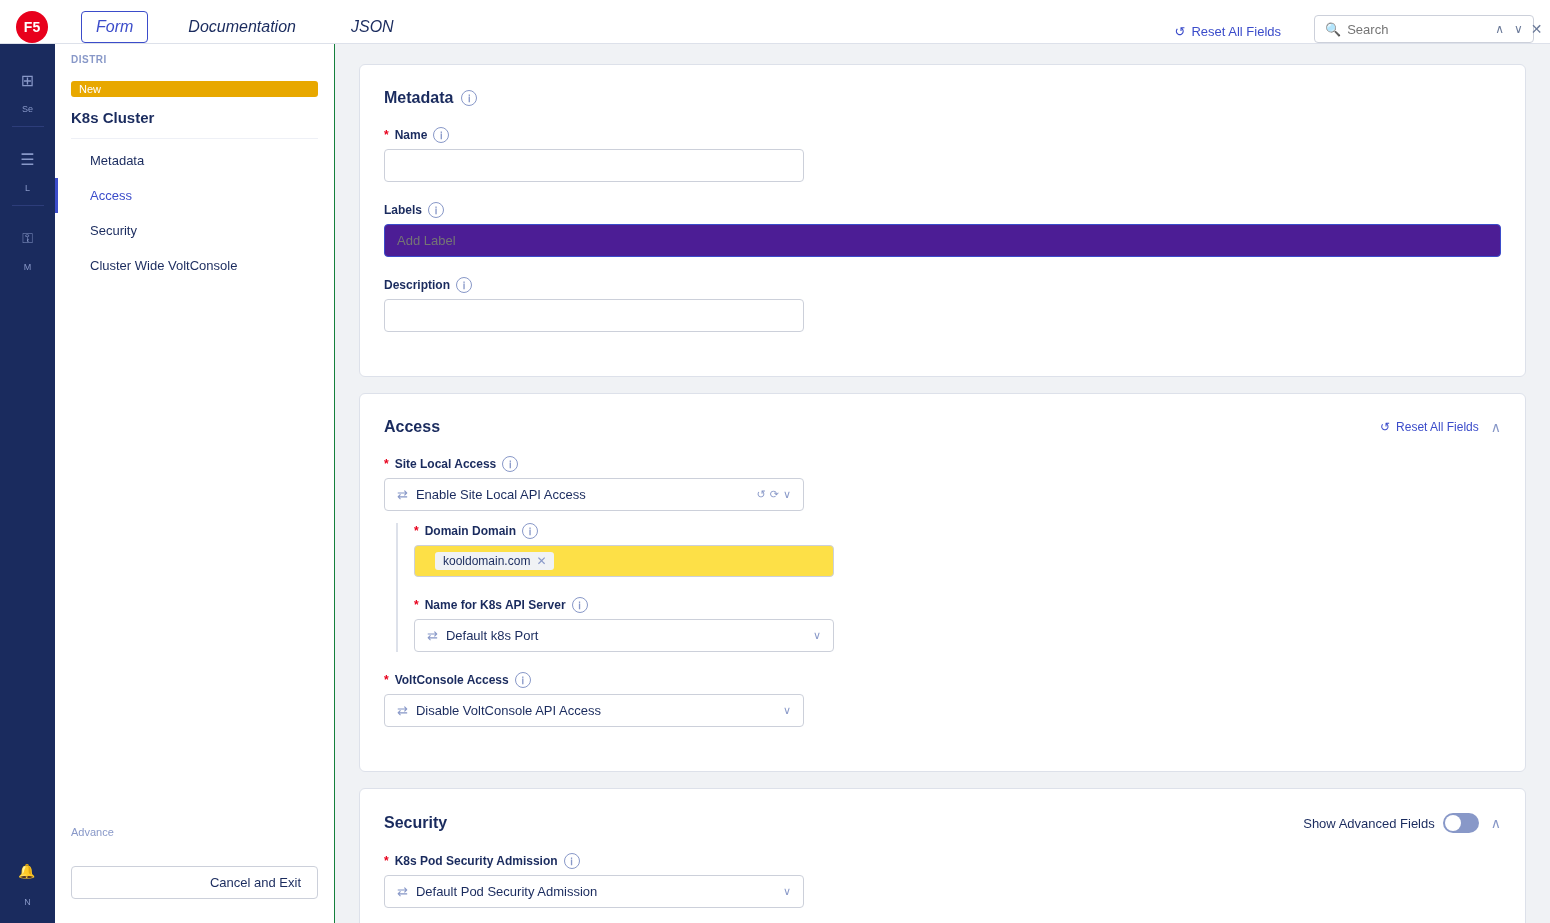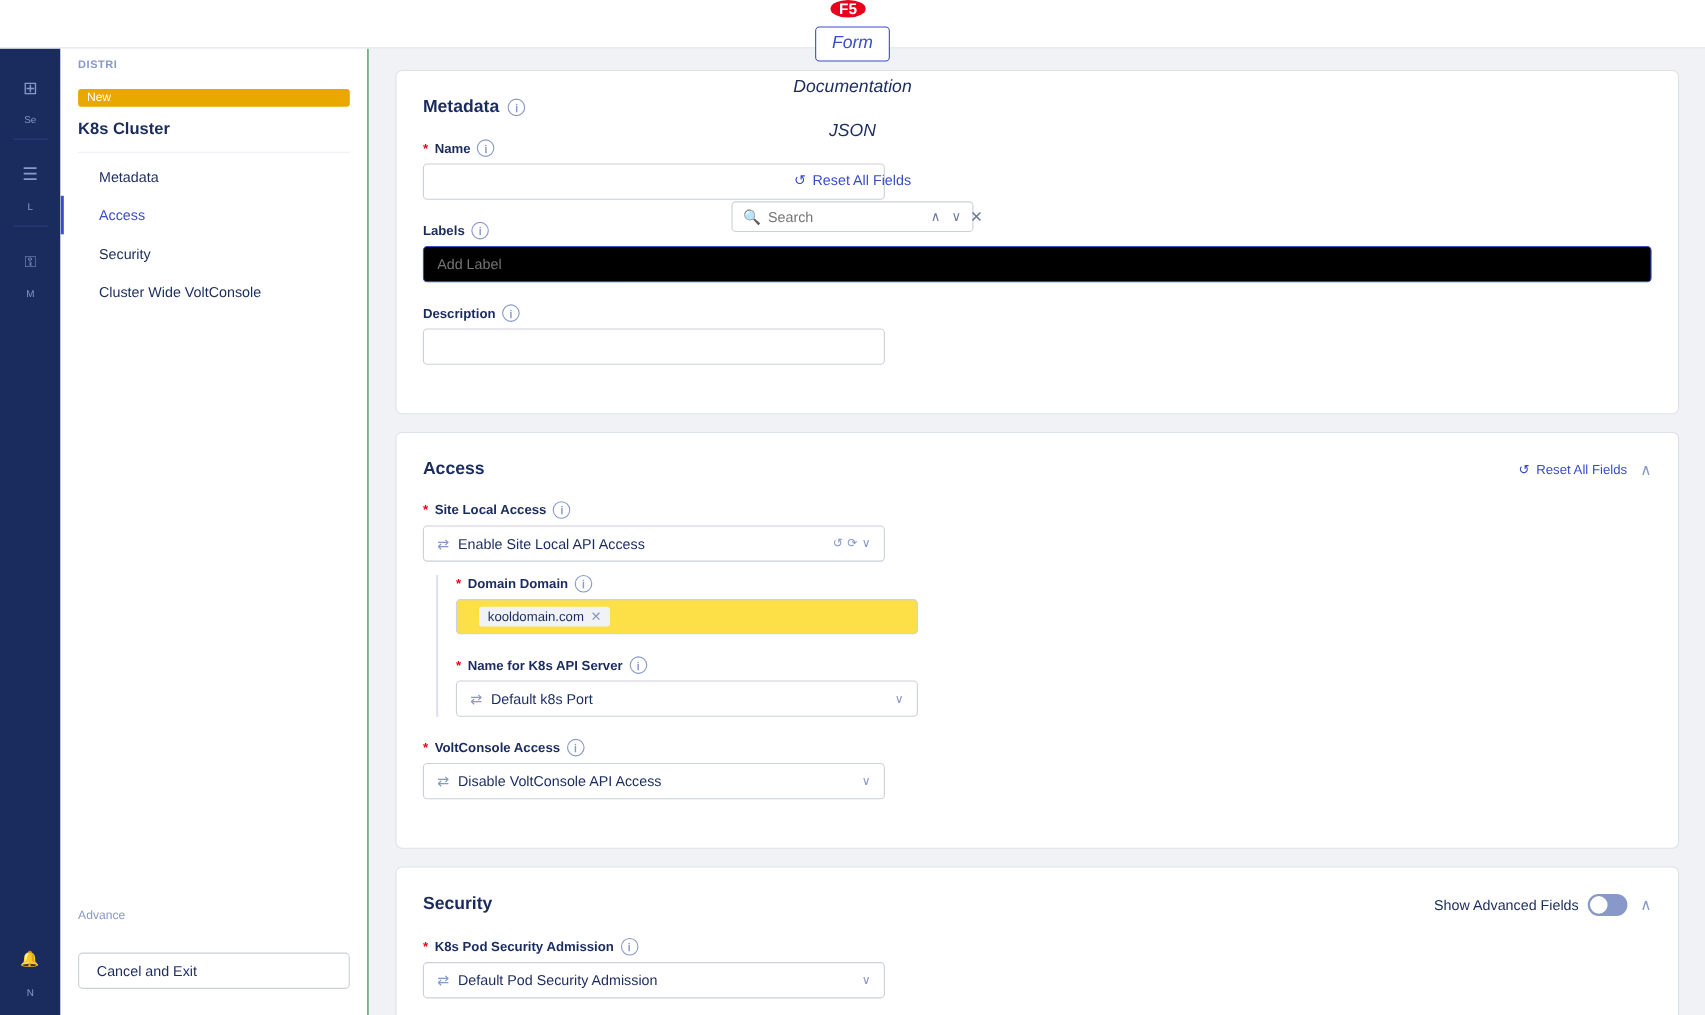--- a/index.html
+++ b/index.html
@@ -1,22 +1,22 @@
 <!DOCTYPE html>
 <html><head>
   <meta charset="utf-8">
   <style>
     * { box-sizing: border-box; margin: 0; padding: 0; }
     body { font-family: -apple-system, BlinkMacSystemFont, 'Segoe UI', sans-serif; background: #f0f2f5; color: #1a2b5e; font-size: 13px; }
 
     
     .topbar {
-      display: flex; align-items: center; height: 44px; background: #fff;
-      border-bottom: 1px solid #dde1ea; padding: 0 16px; gap: 8px;
-      position: fixed; top: 0; left: 0; right: 0; z-index: 100; flex-direction: column;
+      display: flex; align-items: flex-end; height: 44px; background: #fff;
+      border-bottom: 1px solid #dde1ea; padding: 0 16px; gap: 25px;
+      position: fixed; top: 0; left: 0; right: 0; z-index: 100;
     }
     .topbar-logo {
       width: 32px; height: 32px; background: #e8001c; border-radius: 50%;
       display: flex; align-items: center; justify-content: center;
       color: #fff; font-weight: 900; font-size: 14px; margin-right: 8px;
     }
     .tab-btn {
       padding: 6px 14px; border-radius: 4px; cursor: pointer; font-size: 16px;
       border: 1px solid transparent; background: transparent; color: #1a2b5e; font-style: italic;
     }
@@ -66,21 +66,21 @@
       display: flex; align-items: center; padding: 10px 16px 10px 32px;
       color: #1a2b5e; cursor: pointer; font-size: 13px;
       border-left: 3px solid transparent;
     }
     .nav-link.active { border-left: 3px solid #3b4cca; color: #3b4cca; }
 
     .cancel-btn-wrap { padding: 24px 16px; margin-top: auto; }
     .cancel-btn {
       background: #fff; border: 1px solid #ccd0da; color: #1a2b5e;
       padding: 8px 16px; border-radius: 4px; cursor: pointer; font-size: 13px;
-      width: 100%; text-align: left;
+      width: 100%; text-align: right;
     }
 
     
     .main-content {
       flex: 1; overflow-y: auto; padding: 20px 24px; background: #f0f2f5;
     }
 
     
     .section-card {
       background: #fff; border: 1px solid #dde1ea; border-radius: 6px;
@@ -109,21 +109,21 @@
     .field-label .required { color: #e8001c; }
 
     .text-input {
       width: 100%; padding: 8px 12px; border: 1px solid #ccd0da; border-radius: 4px;
       font-size: 13px; color: #1a2b5e; outline: none; background: #fff;
     }
     .text-input.wide { max-width: 420px; }
 
     .label-input {
       width: 100%; padding: 8px 12px; border: 1px solid #3b4cca; border-radius: 4px;
-      font-size: 13px; color: #8898c8; outline: none; background: #000000;
+      font-size: 13px; color: #8898c8; outline: none; background: #4c1d95;
     }
 
     
     .select-wrap {
       display: flex; align-items: center; border: 1px solid #ccd0da; border-radius: 4px;
       padding: 8px 12px; background: #fff; cursor: pointer; max-width: 420px;
       justify-content: space-between;
     }
     .select-inner { display: flex; align-items: center; gap: 8px; color: #1a2b5e; font-size: 13px; }
     .select-arrows { display: flex; align-items: center; gap: 4px; }

